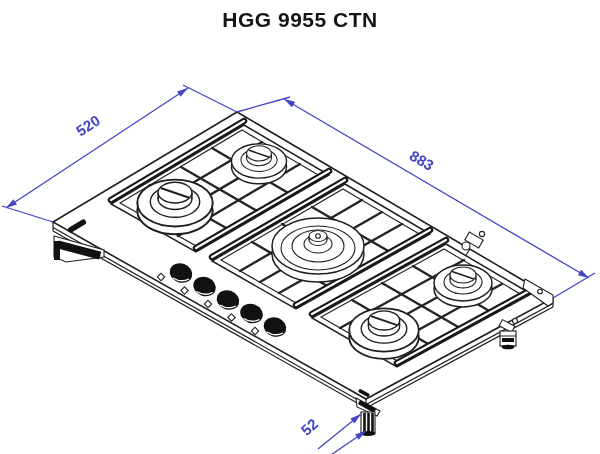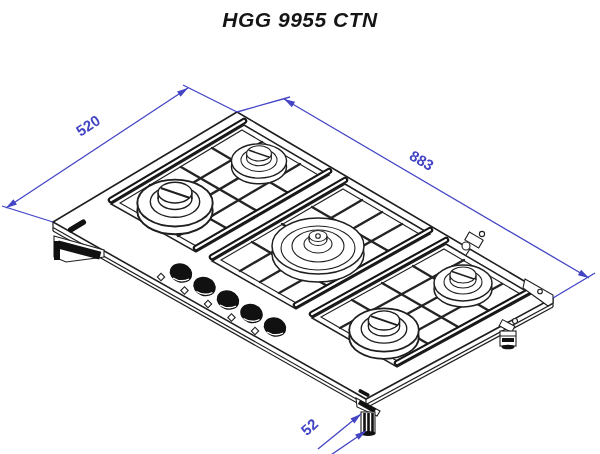--- a/index.html
+++ b/index.html
@@ -4,21 +4,21 @@
 <style>
   html,body{margin:0;padding:0;}
   body{
     width:600px;height:454px;position:relative;overflow:hidden;
     background:#ffffff;
     font-family:"Liberation Sans", sans-serif;
   }
   .title{
     position:absolute;top:8px;left:0;width:600px;
     text-align:center;font-size:21px;font-weight:bold;
-    letter-spacing:.5px;color:#151515;font-style:italic;
+    letter-spacing:.5px;color:#151515;
   }
   svg{position:absolute;top:0;left:0;}
   .ln{stroke:#1f1f1f;fill:none;stroke-width:1.5;}
   .fw{fill:#ffffff;stroke:#1f1f1f;stroke-width:1.5;}
   .fw2{fill:#ffffff;stroke:#1f1f1f;stroke-width:1.1;}
   .grid{stroke:#242424;stroke-width:2.4;stroke-linecap:round;fill:none;}
   .rail{stroke:#161616;stroke-width:6.5;stroke-linecap:round;fill:none;}
   .railin{stroke:#ffffff;stroke-width:2.2;stroke-linecap:round;fill:none;}
   .blk{fill:#111111;stroke:none;}
   .dim{stroke:#4345c4;stroke-width:1.3;fill:none;}

